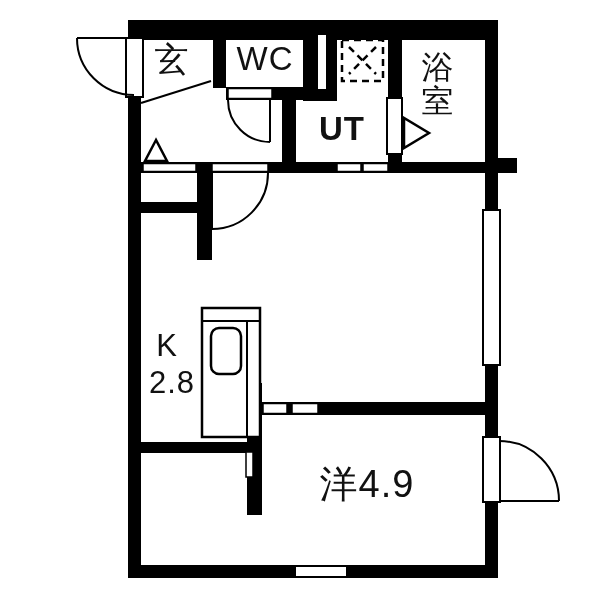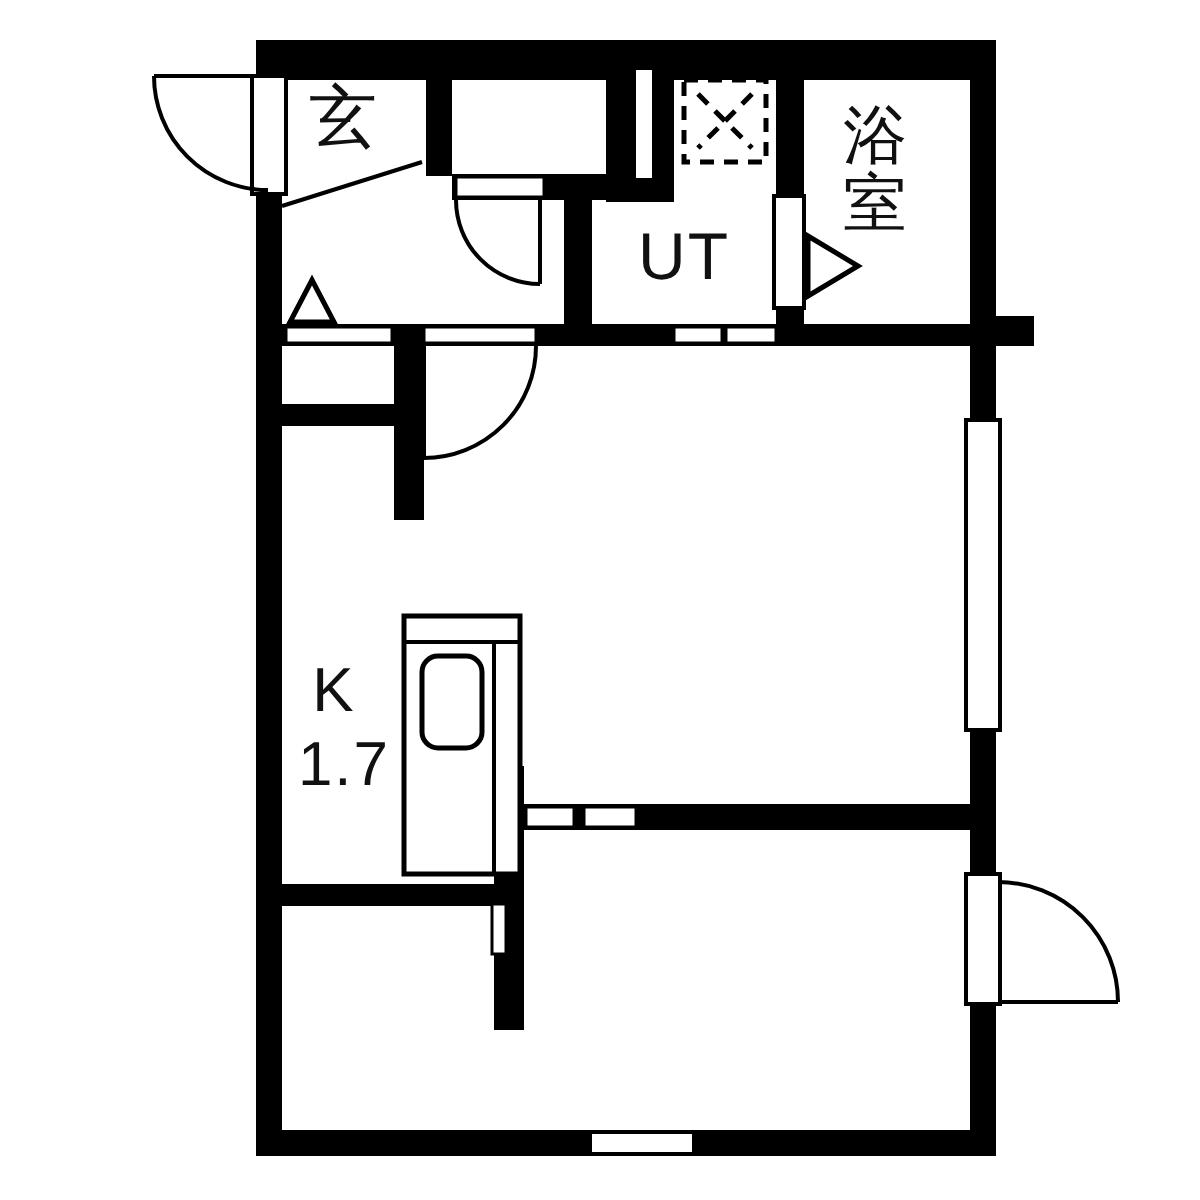--- a/index.html
+++ b/index.html
@@ -75,21 +75,23 @@
 
     <g>
       <rect x="202" y="308" width="58" height="129" fill="#fff" stroke="#000" stroke-width="2.5"></rect>
       <path d="M 202 321 L 260 321" stroke="#000" stroke-width="2"></path>
       <path d="M 247 321 L 247 437" stroke="#000" stroke-width="2"></path>
       <rect x="211" y="328" width="30" height="46" rx="8" fill="#fff" stroke="#000" stroke-width="2.5"></rect>
     </g>
   </svg>
 
   <div class="room-label" style="left:172px;top:60px;font-size:34px;">玄</div>
-  <div class="room-label" style="left:342px;top:129px;font-size:33px;">UT</div>
+  <div class="room-label" style="left:265px;top:59px;font-size:33px;">WC</div>
+  <div class="room-label" style="left:342px;top:129px;font-size:33px;font-weight:bold;">UT</div>
   <div class="room-label vertical-label" style="left:438px;top:85px;font-size:32px;">
     <span>浴</span>
     <span>室</span>
   </div>
   <div class="room-label" style="left:167px;top:346px;font-size:31px;">K</div>
-  <div class="room-label" style="left:172px;top:383px;font-size:31px;">1.7</div>
+  <div class="room-label" style="left:172px;top:383px;font-size:31px;">2.8</div>
+  <div class="room-label" style="left:367px;top:485px;font-size:38px;">洋4.9</div>
 
 </div>
 
 </body></html>

